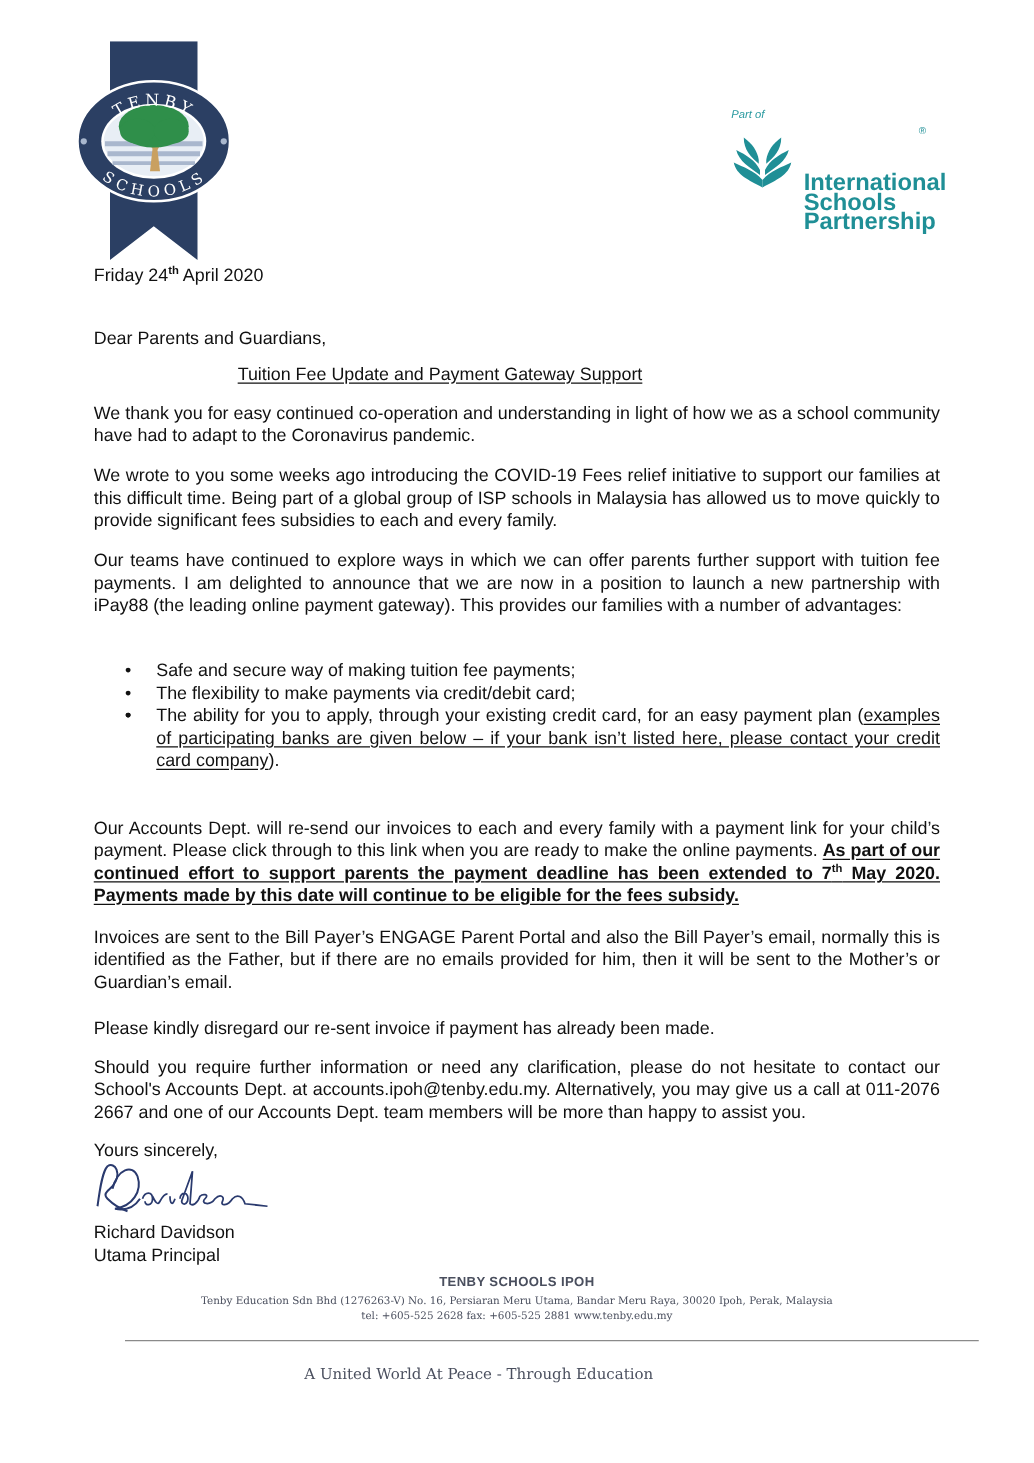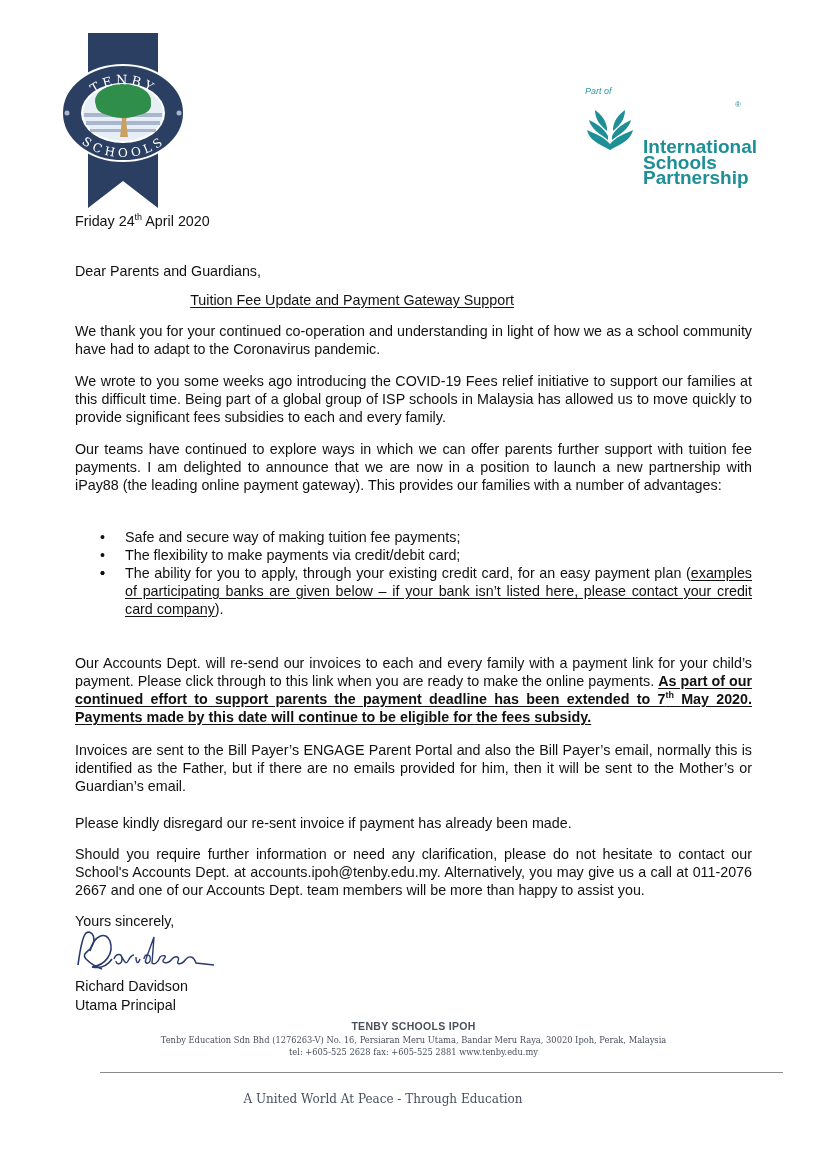--- a/index.html
+++ b/index.html
@@ -3,21 +3,21 @@
 <meta charset="utf-8">
 <style>
   html, body { margin: 0; padding: 0; background: #ffffff; }
   body { width: 827px; height: 1170px; position: relative; overflow: hidden;
          font-family: "Liberation Sans", sans-serif; color: #111; }
   .abs { position: absolute; }
   .text { font-size: 14.3px; line-height: 18px; }
   .just { text-align: justify; }
   .ul { text-decoration: underline; text-underline-offset: 2px; }
   .bold { font-weight: bold; }
-  sup { font-size: 9px; line-height: 0; vertical-align: super; }
+  sup { font-size: 9px; line-height: 0; vertical-align: super; font-weight: bold; }
 
   #logo-tenby { left: 60px; top: 33px; width: 126px; height: 175px; }
   #isp { left: 585px; top: 86px; width: 190px; height: 80px; }
   #isp .partof { position:absolute; left:0; top:0; font-size:9px; font-style:italic; color:#2a9aa0; }
   #isp .mark { position:absolute; left:0; top:18px; width:50px; height:50px; }
   #isp .name { position:absolute; left:58px; top:20px; font-size:19px; font-weight:bold; color:#1f8f96; line-height:15.5px;margin-top:33px; }
   #isp .reg { position:absolute; left:150px; top:14px; font-size:8px; color:#1f8f96; }
 
   .date { left: 75px; top: 212px; }
   .salutation { left: 75px; top: 262px; }
@@ -76,21 +76,21 @@
   </div>
   <span class="reg">®</span>
 </div>
 
 <div class="abs text date"><span>Friday 24</span><sup>th</sup><span> April 2020</span></div>
 
 <div class="abs text salutation">Dear Parents and Guardians,</div>
 
 <div class="abs text subject"><span class="ul">Tuition Fee Update and Payment Gateway Support</span></div>
 
-<div class="abs text para just" style="top:322px">We thank you for your continued co-operation and understanding in light of how we as a school community have had to adapt to the Coronavirus pandemic.</div>
+<div class="abs text para just" style="top:322px">We thank you for easy continued co-operation and understanding in light of how we as a school community have had to adapt to the Coronavirus pandemic.</div>
 <div class="abs text para just" style="top:372px">We wrote to you some weeks ago introducing the COVID-19 Fees relief initiative to support our families at this difficult time.   Being part of a global group of ISP schools in Malaysia has allowed us to move quickly to provide significant fees subsidies to each and every family.</div>
 <div class="abs text para just" style="top:440px">Our teams have continued to explore ways in which we can offer parents further support with tuition fee payments.   I am delighted to announce that we are now in a position to launch a new partnership with iPay88 (the leading online payment gateway).   This provides our families with a number of advantages:</div>
 
 <ul class="bullets">
   <li><span class="dot">•</span><span>Safe and secure way of making tuition fee payments;</span></li>
   <li><span class="dot">•</span><span>The flexibility to make payments via credit/debit card;</span></li>
   <li><span class="dot">•</span></li>
   <li><span class="dot">•</span><span>The ability for you to apply, through your existing credit card, for an easy payment plan (</span><span class="ul">examples of participating banks are given below – if your bank isn’t listed here, please contact your credit card company</span><span>).</span></li>
 </ul>
 

